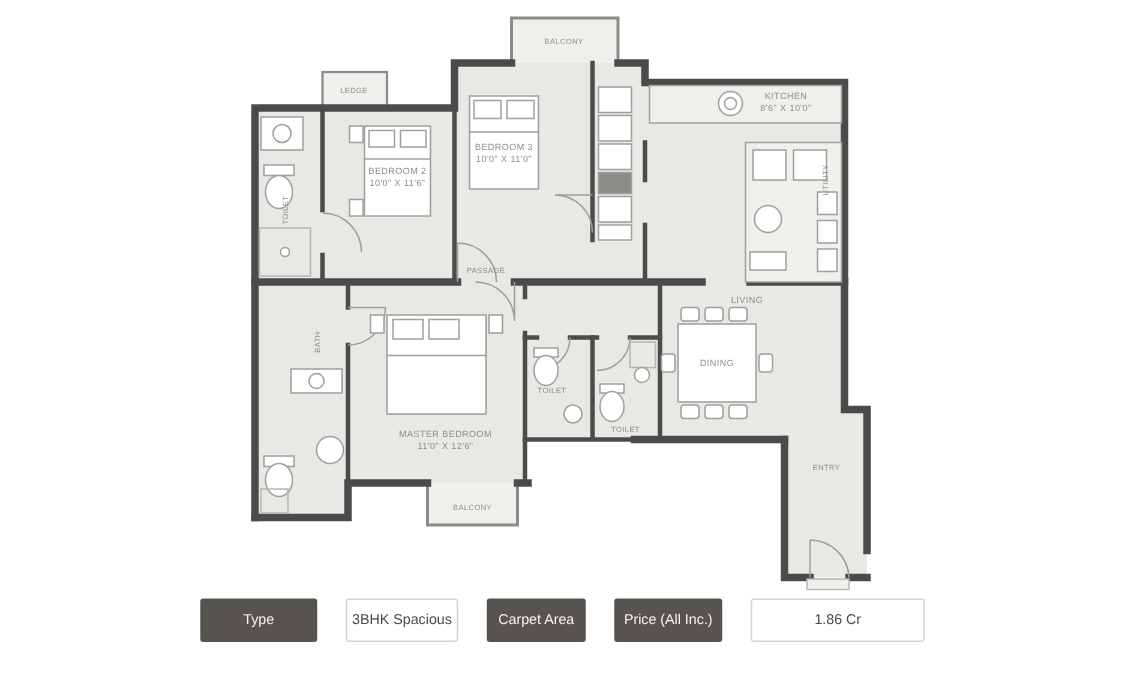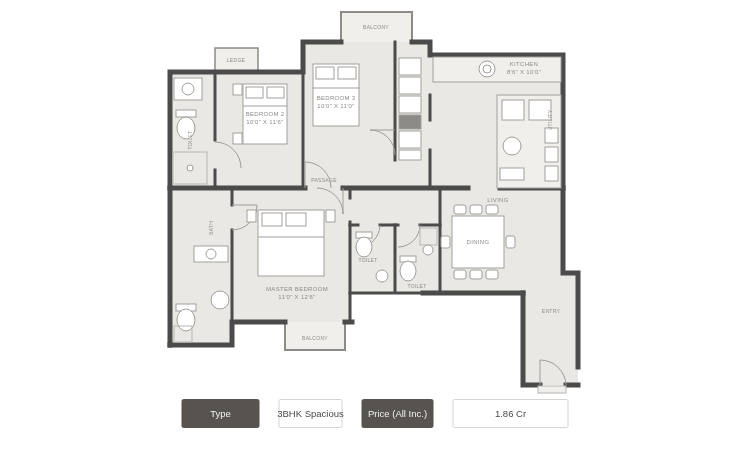--- a/index.html
+++ b/index.html
@@ -194,18 +194,19 @@
       <text class="lbl-sm" x="417" y="288">TOILET</text>
       <text class="lbl" x="478" y="244">DINING</text>
       <text class="lbl" x="498" y="202">LIVING</text>
       <text class="lbl-sm" x="551" y="313">ENTRY</text>
       <text class="lbl-sm" x="315" y="340">BALCONY</text>
     </g>
   </svg>
 
   <div class="spec-table">
     <div class="spec-cell dark" style="width:78px">Type</div>
-    <div class="spec-cell light" style="width:64px">3BHK Spacious</div>
+    <div class="spec-cell light" style="width:75px">3BHK Spacious</div>
+    <div class="spec-cell dark" style="width:66px">Carpet Area</div>
     <div class="spec-cell dark" style="width:72px">Price (All Inc.)</div>
     <div class="spec-cell light" style="width:116px">1.86 Cr</div>
   </div>
 
 </div>
 
 </body></html>

